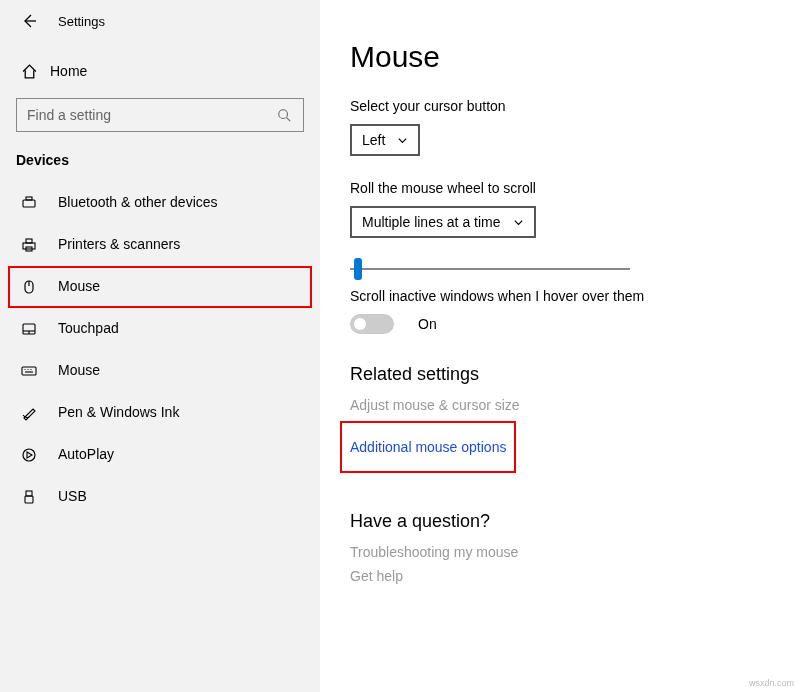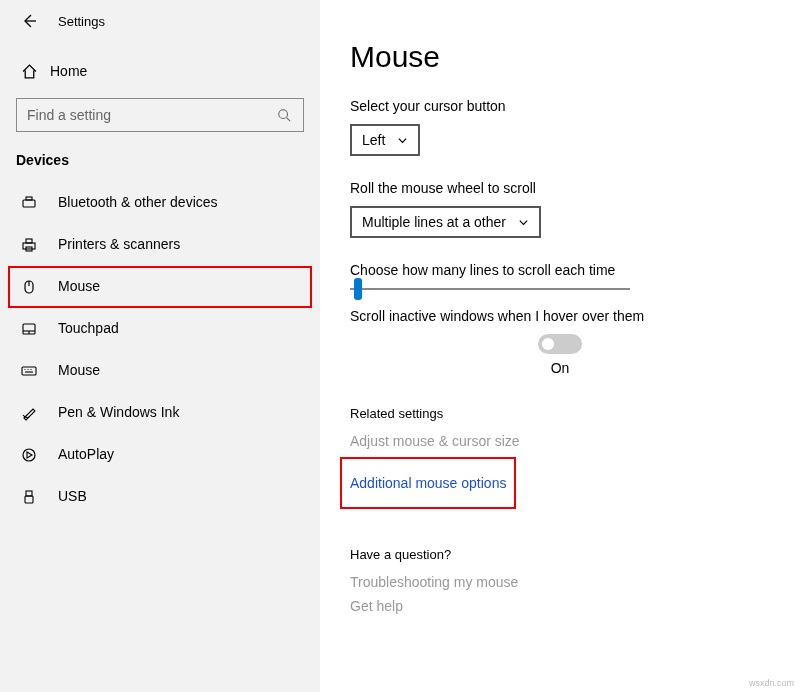--- a/index.html
+++ b/index.html
@@ -15,24 +15,24 @@
     .nav-item.highlighted { outline: 2px solid #e00; outline-offset: -2px; margin: 0 8px; padding-left: 12px; }
     .icon-wrap { width: 18px; height: 18px; display: flex; align-items: center; justify-content: center; flex-shrink: 0; }
     .content { flex: 1; padding: 40px 30px 20px 30px; overflow: hidden; }
     .page-h1 { font-size: 30px; font-weight: 400; margin-bottom: 24px; }
     .field-label { font-size: 14px; margin-bottom: 10px; }
     .select-box { border: 2px solid #555; padding: 6px 10px; display: inline-flex; align-items: center; gap: 12px; font-size: 14px; margin-bottom: 24px; cursor: pointer; }
     .select-box.wide { min-width: 180px; }
     .slider-wrap { margin: 6px 0 18px 0; width: 280px; }
     .slider-track { height: 2px; background: #888; position: relative; }
     .slider-thumb { width: 8px; height: 22px; background: #0078d4; position: absolute; left: 4px; top: -10px; border-radius: 3px; }
-    .toggle-row { display: flex; align-items: center; gap: 6px; margin: 8px 0 30px 0; flex-direction: column; }
+    .toggle-row { display: flex; align-items: center; gap: 24px; margin: 8px 0 30px 0; }
     .toggle { width: 44px; height: 20px; border-radius: 10px; background: #ccc; position: relative; cursor: pointer; }
     .toggle-knob { width: 12px; height: 12px; border-radius: 50%; background: #fff; position: absolute; left: 4px; top: 4px; }
-    .subheading { font-size: 13px; font-weight: 500; margin-bottom: 8px; }
+    .subheading { font-size: 18px; font-weight: 500; margin-bottom: 8px; }
     .link { color: #999; font-size: 14px; padding: 4px 0; cursor: pointer; }
     .link.highlighted { outline: 2px solid #e00; padding: 16px 8px; display: inline-block; color: #1d4ed8; margin: 6px 0 16px -8px; }
     .section-gap { margin-top: 24px; }
     .watermark { position: absolute; bottom: 4px; right: 6px; font-size: 9px; color: #bbb; }
     .back-icon svg, .chevron svg { display: block; }
   </style>
 </head>
 <body>
 
 <div class="sidebar">
@@ -161,29 +161,28 @@
     <span>Left</span>
     <span class="chevron">
       <svg width="11" height="11" viewBox="0 0 12 12">
           <path d="M2 4 L6 8 L10 4" stroke="#000" stroke-width="1.3" fill="none"></path>
         </svg>
     </span>
   </div>
 
   <div class="field-label">Roll the mouse wheel to scroll</div>
   <div class="select-box wide">
-    <span style="flex:1">Multiple lines at a other</span>
+    <span style="flex:1">Multiple lines at a time</span>
     <span class="chevron">
       <svg width="11" height="11" viewBox="0 0 12 12">
           <path d="M2 4 L6 8 L10 4" stroke="#000" stroke-width="1.3" fill="none"></path>
         </svg>
     </span>
   </div>
 
-  <div class="field-label">Choose how many lines to scroll each time</div>
   <div class="slider-wrap">
     <div class="slider-track">
       <div class="slider-thumb"></div>
     </div>
   </div>
 
   <div class="field-label">Scroll inactive windows when I hover over them</div>
   <div class="toggle-row">
     <div class="toggle">
       <div class="toggle-knob"></div>

